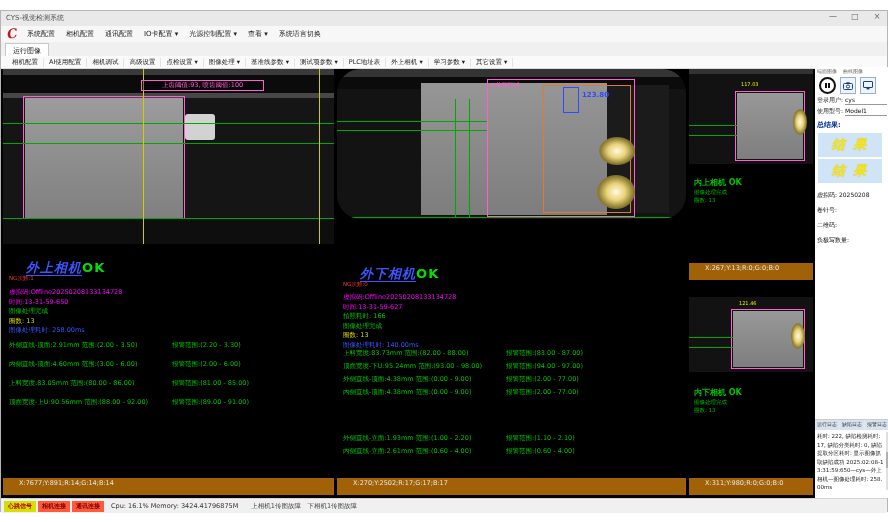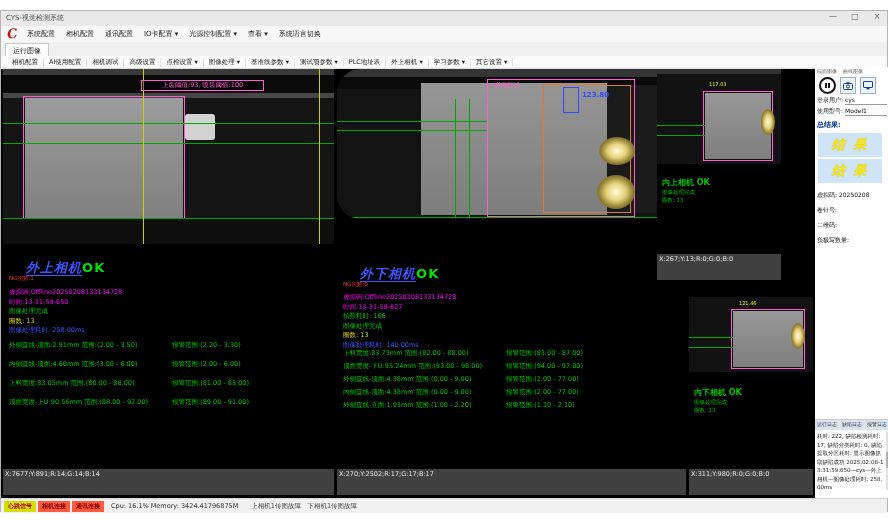--- a/index.html
+++ b/index.html
@@ -22,21 +22,21 @@
   
   .tabstrip{position:absolute;left:0;top:31px;width:100%;height:14px;background:#f0f0f0;border-bottom:1px solid #d8d8d8;}
   .tab-active{position:absolute;left:4px;top:1px;height:13px;padding:0 7px;background:#fff;border:1px solid #c9c9c9;border-bottom:none;font-size:7px;color:#222;display:flex;align-items:center;}
   
   .toolbar{position:absolute;left:0;top:45px;width:100%;height:13px;background:#fafafa;border-bottom:1px solid #dcdcdc;display:flex;align-items:center;padding-left:6px;box-sizing:border-box;}
   .toolbar span.itm{font-size:6.5px;color:#222;white-space:nowrap;padding:0 5px;border-right:1px solid #e3e3e3;cursor:default;}
   
   .main{position:absolute;left:0;top:58px;width:888px;height:429px;background:#000;}
   .panel{position:absolute;background:#000;}
   .cam{position:absolute;left:0;top:0;overflow:hidden;background:#151515;}
-  .coordbar{position:absolute;left:0;bottom:0;width:100%;height:26px;background:#404040;color:#e6e6e6;font-size:6.5px;line-height:11px;padding-left:2px;box-sizing:border-box;}
+  .coordbar{position:absolute;left:0;bottom:0;width:100%;height:17px;background:#a16207;color:#e6e6e6;font-size:6.5px;line-height:11px;padding-left:16px;box-sizing:border-box;}
   .gline{position:absolute;height:1px;background:#00a800;}
   .vline{position:absolute;width:1px;}
   .txtblock{position:absolute;left:6px;}
   .cam-title{font-size:13px;font-weight:bold;font-style:italic;letter-spacing:1px;text-align:center;}
   .cam-title .nm{color:#3c55ff;border-bottom:1px solid #3c55ff;}
   .cam-title .ok{color:#00e000;font-style:normal;}
   .ngline{font-size:5.5px;color:#ff3232;margin-top:-2px;}
   .ln{font-size:6.5px;line-height:9.5px;white-space:nowrap;}
   .t-mag{color:#ff00ff;}.t-grn{color:#00c400;}.t-yel{color:#d6d600;}.t-blu{color:#3c55ff;}
   .mrows{position:absolute;left:6px;right:2px;}
@@ -219,30 +219,34 @@
           <div class="mrow" style="height:13px;">
             <span class="meas">外侧直线-顶面:4.38mm 范围:(0.00 - 9.00)</span>
             <span class="alarm">报警范围:(2.00 - 77.00)</span>
           </div>
 
           <div class="mrow" style="height:13px;">
             <span class="meas">内侧直线-顶面:4.38mm 范围:(0.00 - 9.00)</span>
             <span class="alarm">报警范围:(2.00 - 77.00)</span>
           </div>
 
-          <div class="mrow" style="height:13px;">
+          <div class="mrow" style="height:13px;margin-top:33px;">
             <span class="meas">外侧直线-立面:1.93mm 范围:(1.00 - 2.20)</span>
             <span class="alarm">报警范围:(1.10 - 2.10)</span>
           </div>
 
+          <div class="mrow" style="height:13px;">
+            <span class="meas">内侧直线-立面:2.61mm 范围:(0.60 - 4.00)</span>
+            <span class="alarm">报警范围:(0.60 - 4.00)</span>
+          </div>
         </div>
       <div class="coordbar">X:270;Y:2502;R:17;G:17;B:17</div>
     </div>
 
-    <div class="panel" style="left:656px;top:0;width:124px;height:211px;">
+    <div class="panel" style="left:688px;top:0;width:124px;height:211px;">
       <div class="cam" style="width:124px;height:95px;background:#121212;">
         <div style="position:absolute;left:0;top:0;width:100%;height:5px;background:#333;"></div>
         <div style="position:absolute;left:48px;top:24px;width:66px;height:66px;background:linear-gradient(#989898,#7e7e7e);"></div>
         <div style="position:absolute;left:46px;top:22px;width:70px;height:70px;border:1px solid #ff5fd0;box-sizing:border-box;"></div>
         <span class="smalltxt-y" style="left:52px;top:12px;">117.03</span>
         <div class="gline" style="left:0;width:48px;top:56px;"></div>
         <div class="gline" style="left:0;width:48px;top:66px;"></div>
         <div class="glow" style="left:104px;top:40px;width:14px;height:26px;"></div>
       </div>
       <div class="txtblock" style="top:108px;left:5px;">

